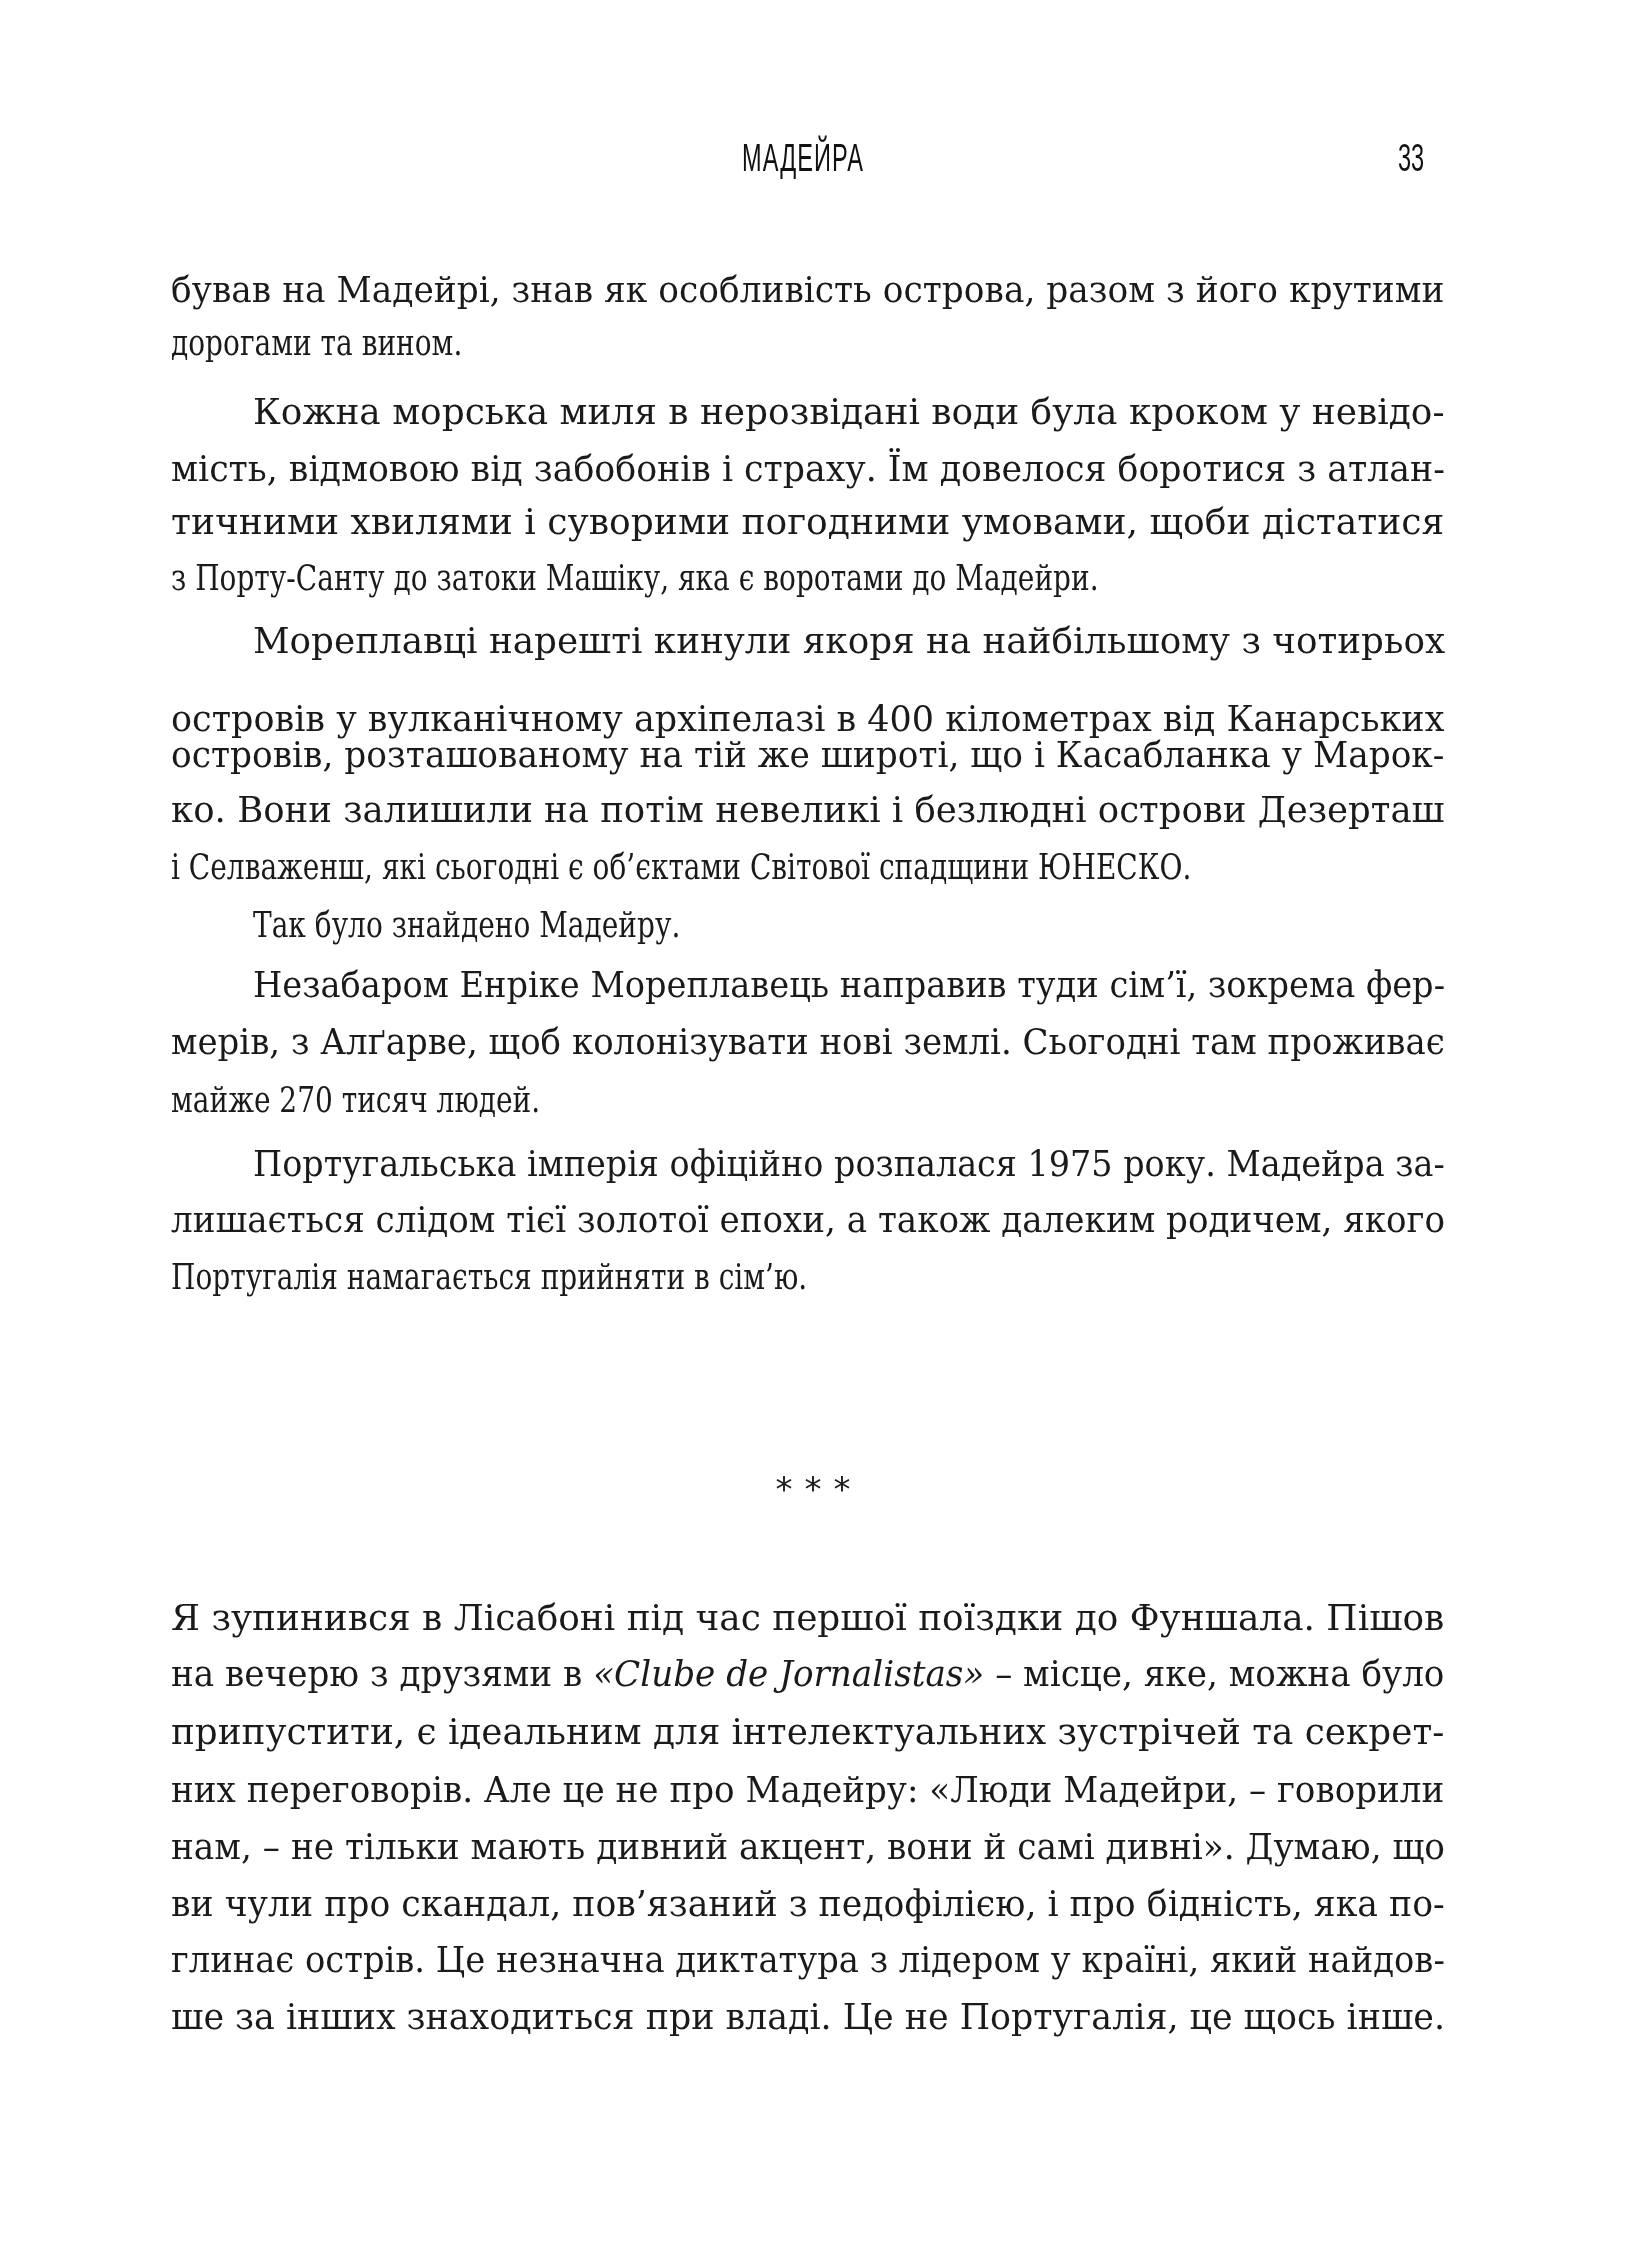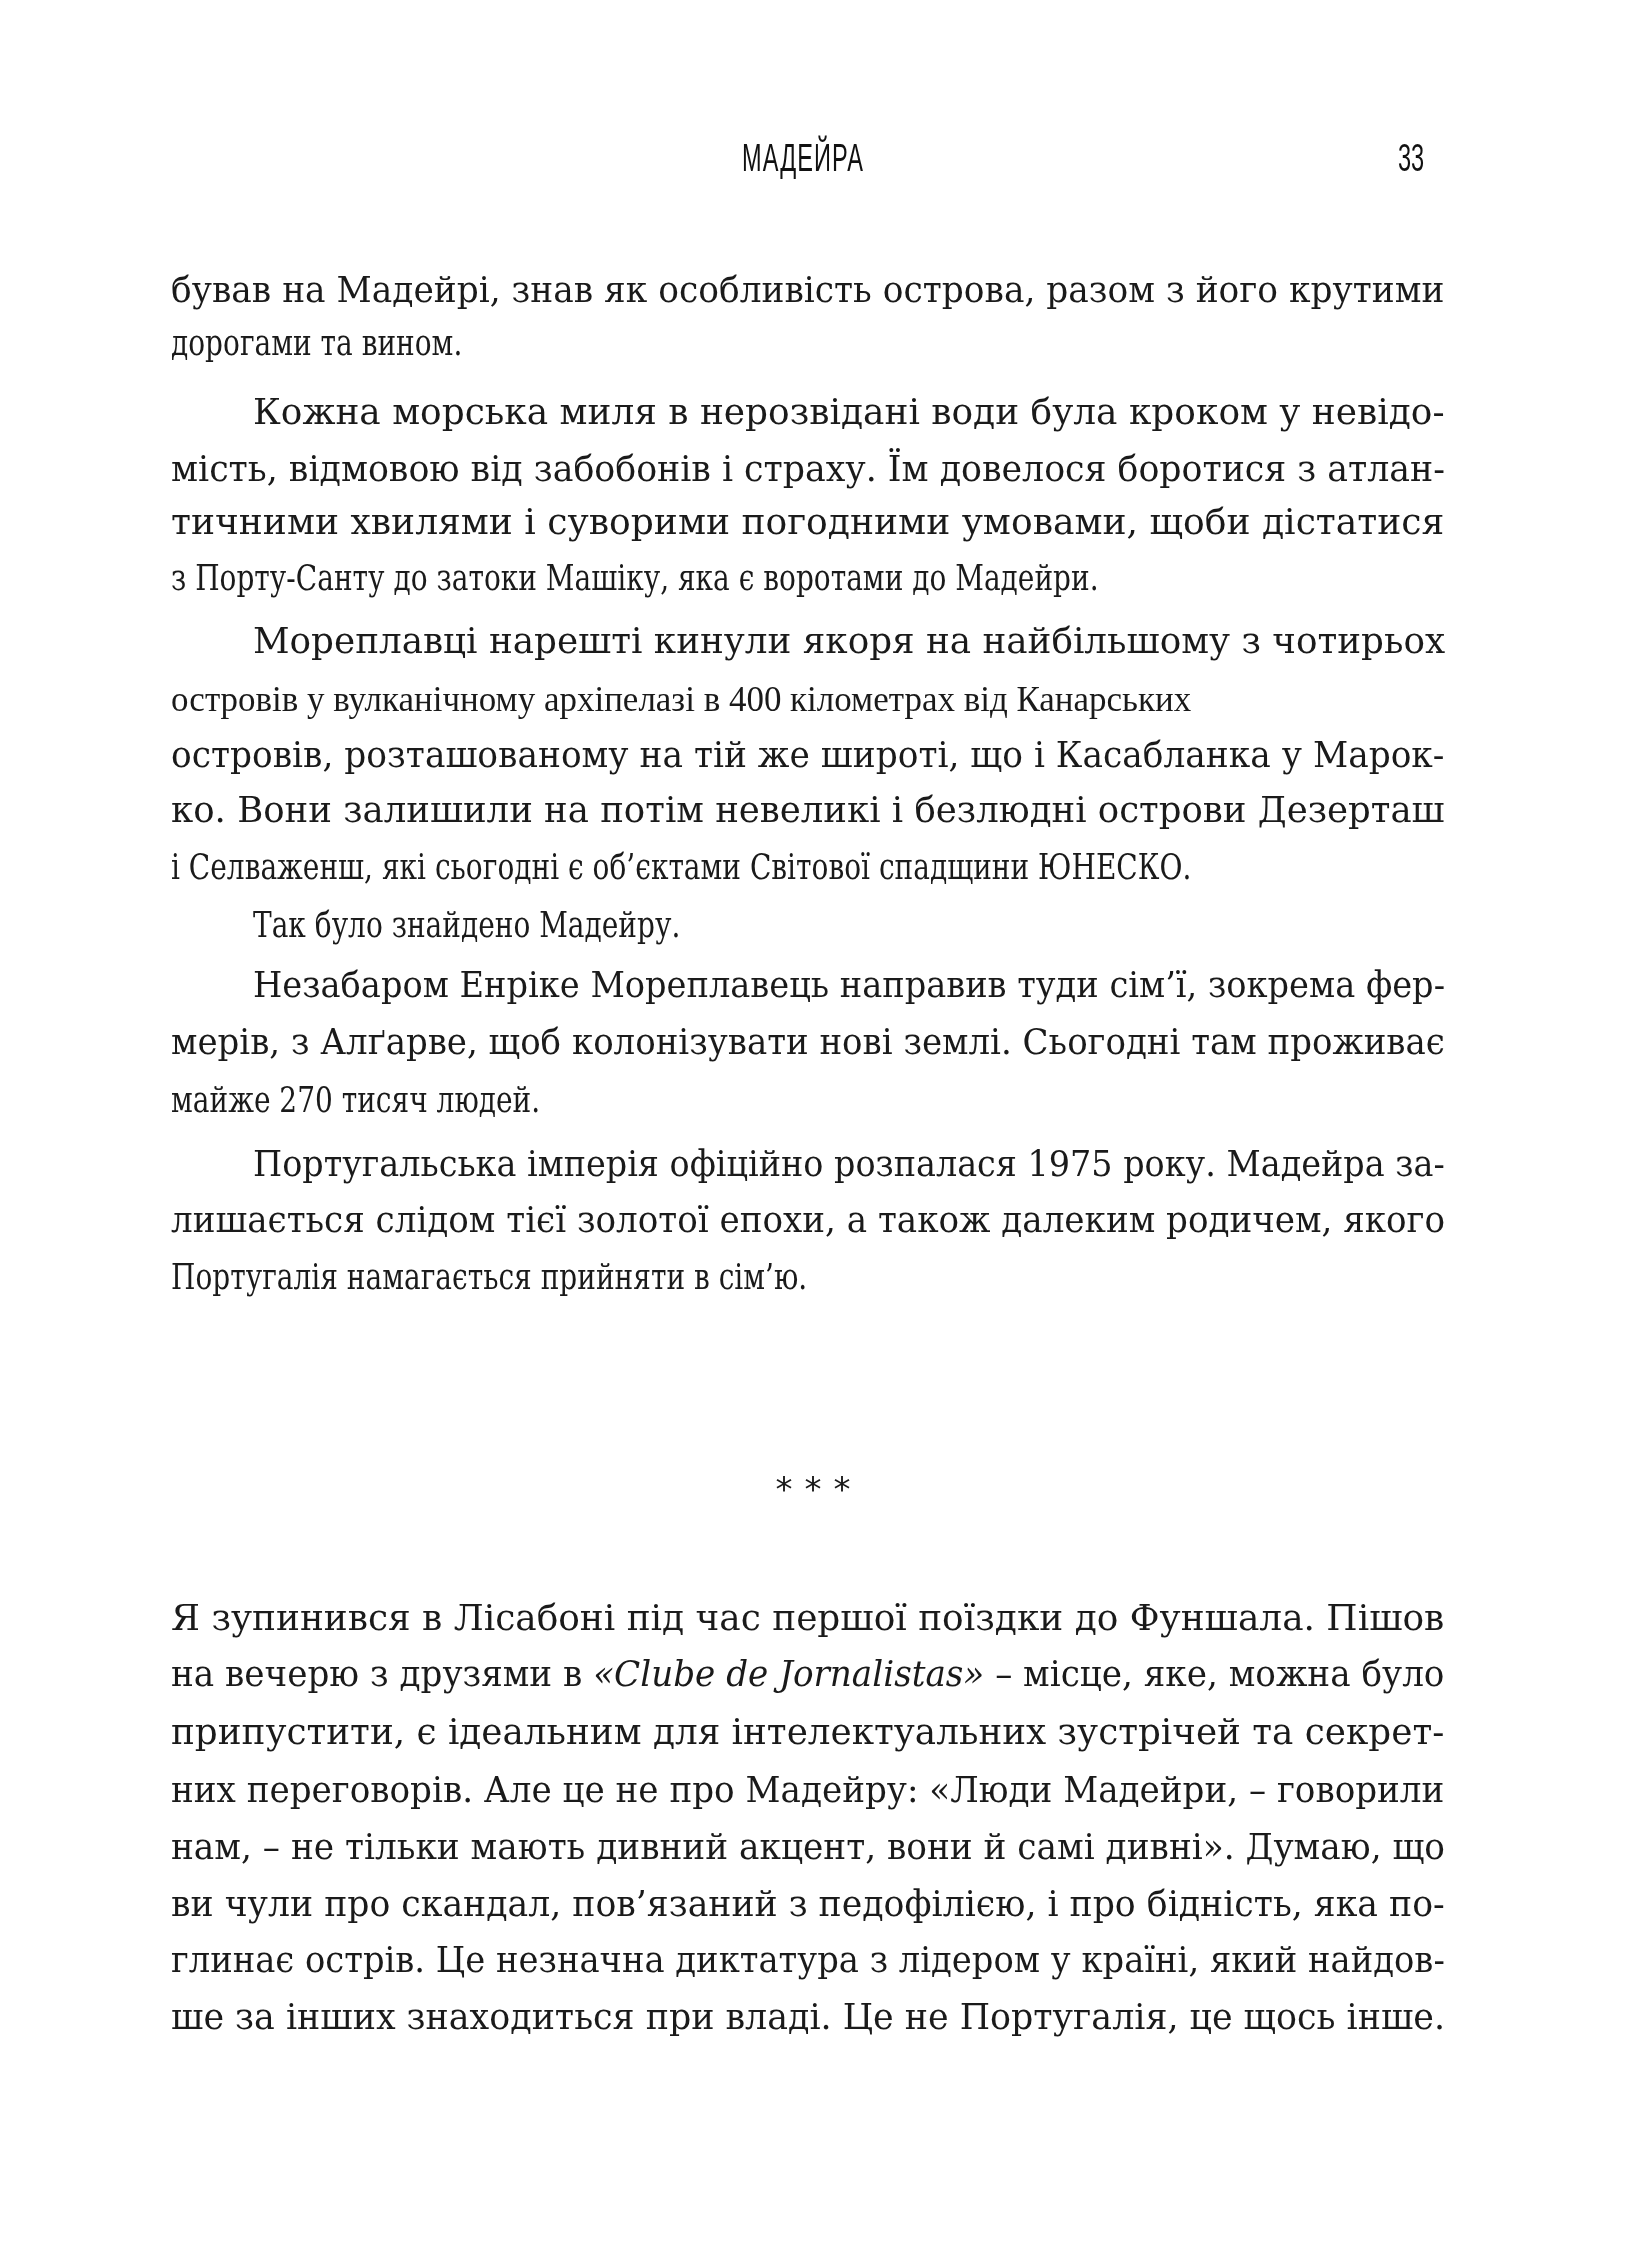--- a/index.html
+++ b/index.html
@@ -38,21 +38,21 @@
 </div>
 
 <div>
   <div class="line justify" style="top: 265px; width: auto; display: inline-block; transform: scaleX(0.9829);">бував на Мадейрі, знав як особливість острова, разом з його крутими</div>
   <div class="line" style="top: 318px; width: auto; display: inline-block; transform: scaleX(0.8);">дорогами та вином.</div>
   <div class="line justify indent" style="top: 387px; width: auto; display: inline-block; transform: scaleX(1.0257);">Кожна морська миля в нерозвідані води була кроком у невідо-</div>
   <div class="line justify" style="top: 444px; width: auto; display: inline-block; transform: scaleX(0.9927);">мість, відмовою від забобонів і страху. Їм довелося боротися з атлан-</div>
   <div class="line justify" style="top: 497px; width: auto; display: inline-block; transform: scaleX(1.0304);">тичними хвилями і суворими погодними умовами, щоби дістатися</div>
   <div class="line" style="top: 553px; width: auto; display: inline-block; transform: scaleX(0.8);">з Порту-Санту до затоки Машіку, яка є воротами до Мадейри.</div>
   <div class="line justify indent" style="top: 616px; width: auto; display: inline-block; transform: scaleX(1.0212);">Мореплавці нарешті кинули якоря на найбільшому з чотирьох</div>
-  <div class="line justify" style="top: 674px; width: auto; display: inline-block; transform: scaleX(0.9993); font-family: Liberation Serif, serif;">островів у вулканічному архіпелазі в 400 кілометрах від Канарських</div>
+  <div class="line justify" style="top: 694px; width: auto; display: inline-block; transform: scaleX(0.9993);">островів у вулканічному архіпелазі в 400 кілометрах від Канарських</div>
   <div class="line justify" style="top: 730px; width: auto; display: inline-block; transform: scaleX(0.9829);">островів, розташованому на тій же широті, що і Касабланка у Марок-</div>
   <div class="line justify" style="top: 785px; width: auto; display: inline-block; transform: scaleX(1.0143);">ко. Вони залишили на потім невеликі і безлюдні острови Дезерташ</div>
   <div class="line" style="top: 842px; width: auto; display: inline-block; transform: scaleX(0.8);">і Селваженш, які сьогодні є об’єктами Світової спадщини ЮНЕСКО.</div>
   <div class="line indent" style="top: 900px; width: auto; display: inline-block; transform: scaleX(0.8);">Так було знайдено Мадейру.</div>
   <div class="line justify indent" style="top: 960px; width: auto; display: inline-block; transform: scaleX(0.9608);">Незабаром Енріке Мореплавець направив туди сім’ї, зокрема фер-</div>
   <div class="line justify" style="top: 1017px; width: auto; display: inline-block; transform: scaleX(0.9714);">мерів, з Алґарве, щоб колонізувати нові землі. Сьогодні там проживає</div>
   <div class="line" style="top: 1075px; width: auto; display: inline-block; transform: scaleX(0.8);">майже 270 тисяч людей.</div>
   <div class="line justify indent" style="top: 1139px; width: auto; display: inline-block; transform: scaleX(0.9549);">Португальська імперія офіційно розпалася 1975 року. Мадейра за-</div>
   <div class="line justify" style="top: 1195px; width: auto; display: inline-block; transform: scaleX(0.9752);">лишається слідом тієї золотої епохи, а також далеким родичем, якого</div>
   <div class="line" style="top: 1252px; width: auto; display: inline-block; transform: scaleX(0.8);">Португалія намагається прийняти в сім’ю.</div>

